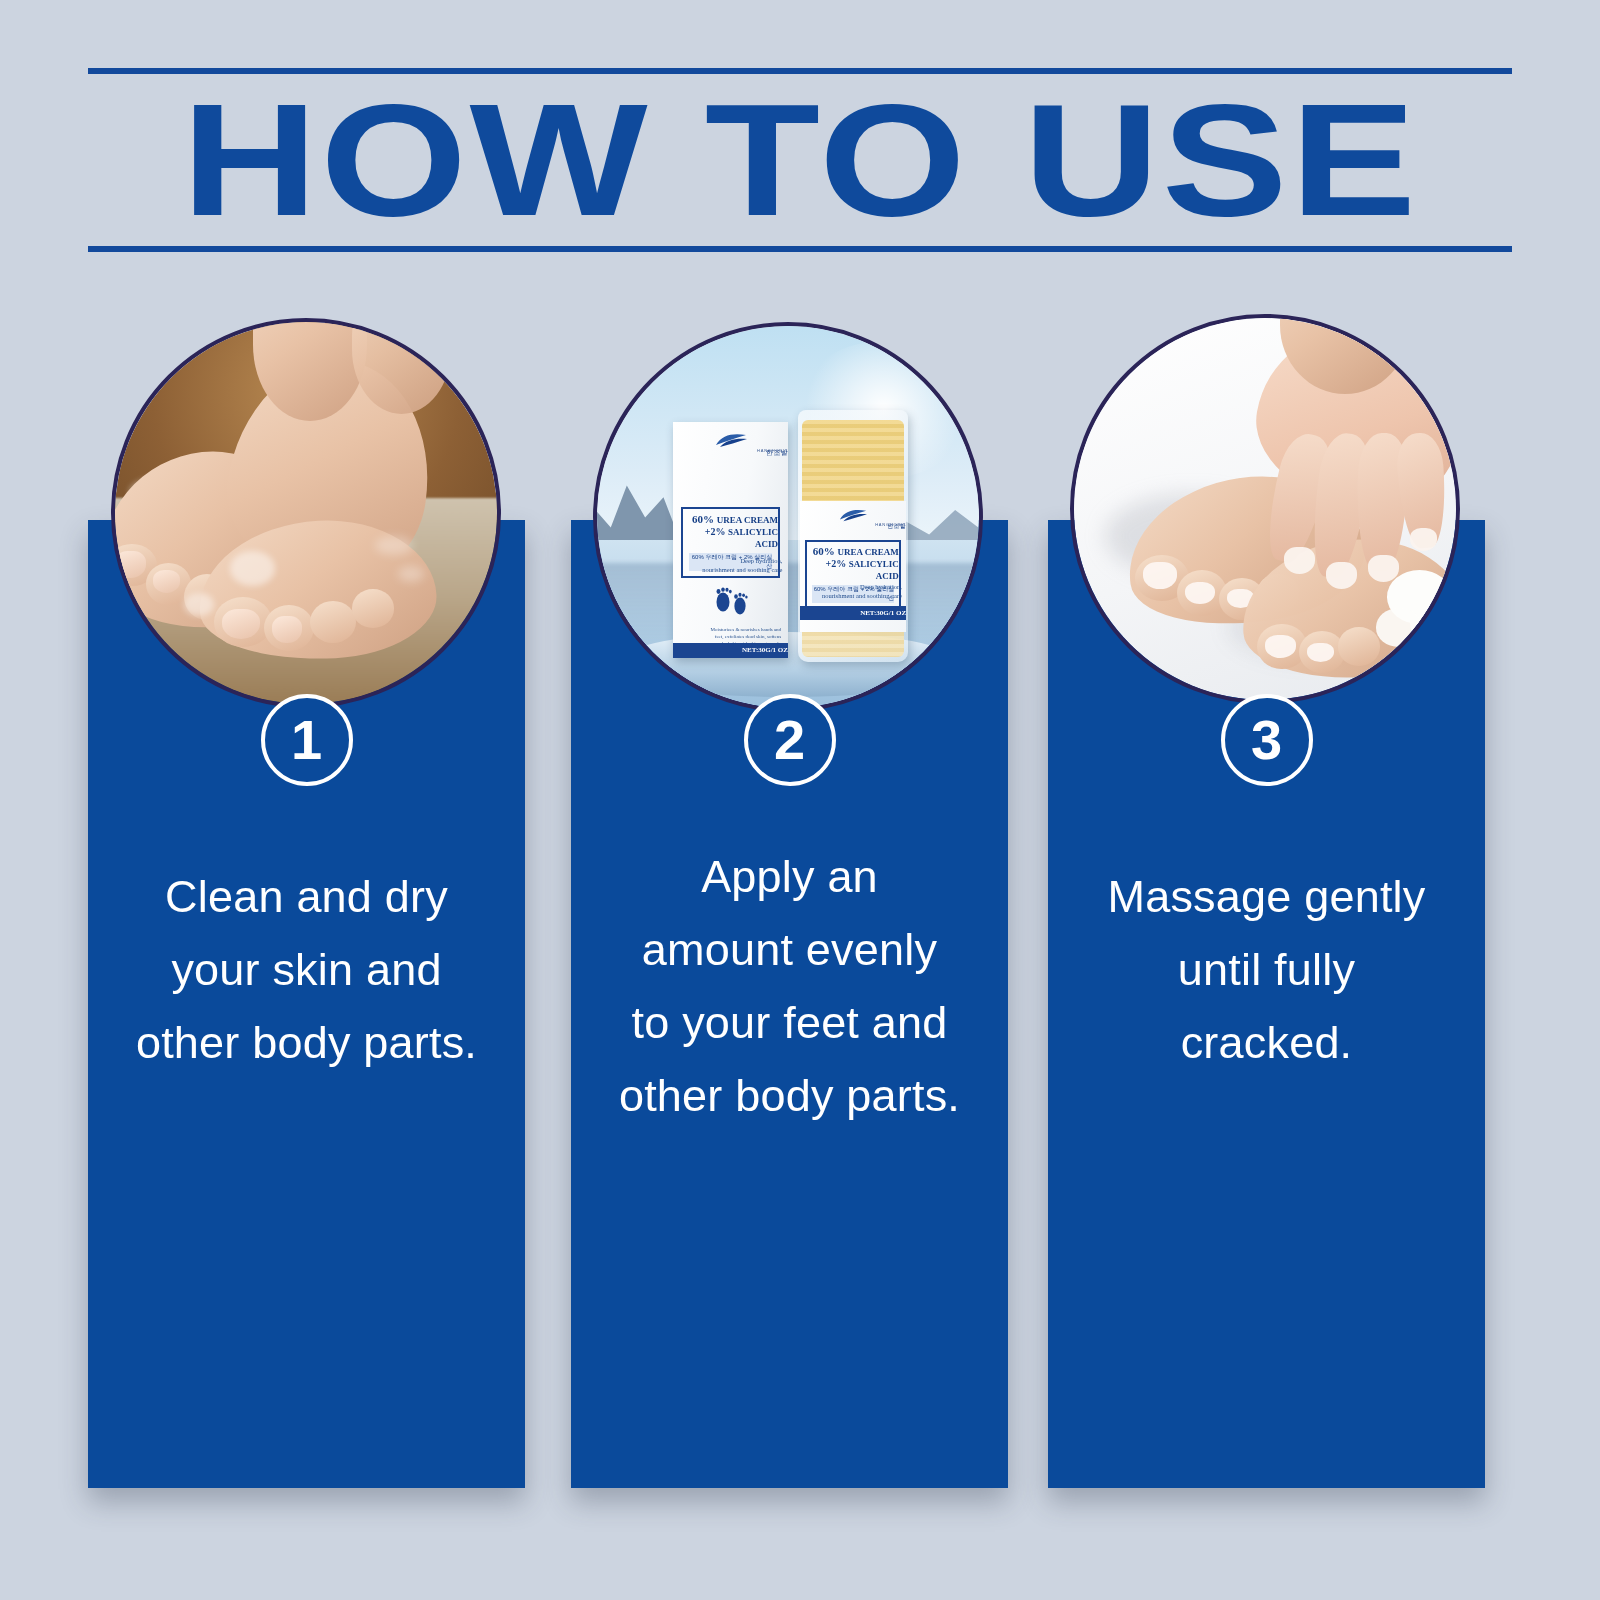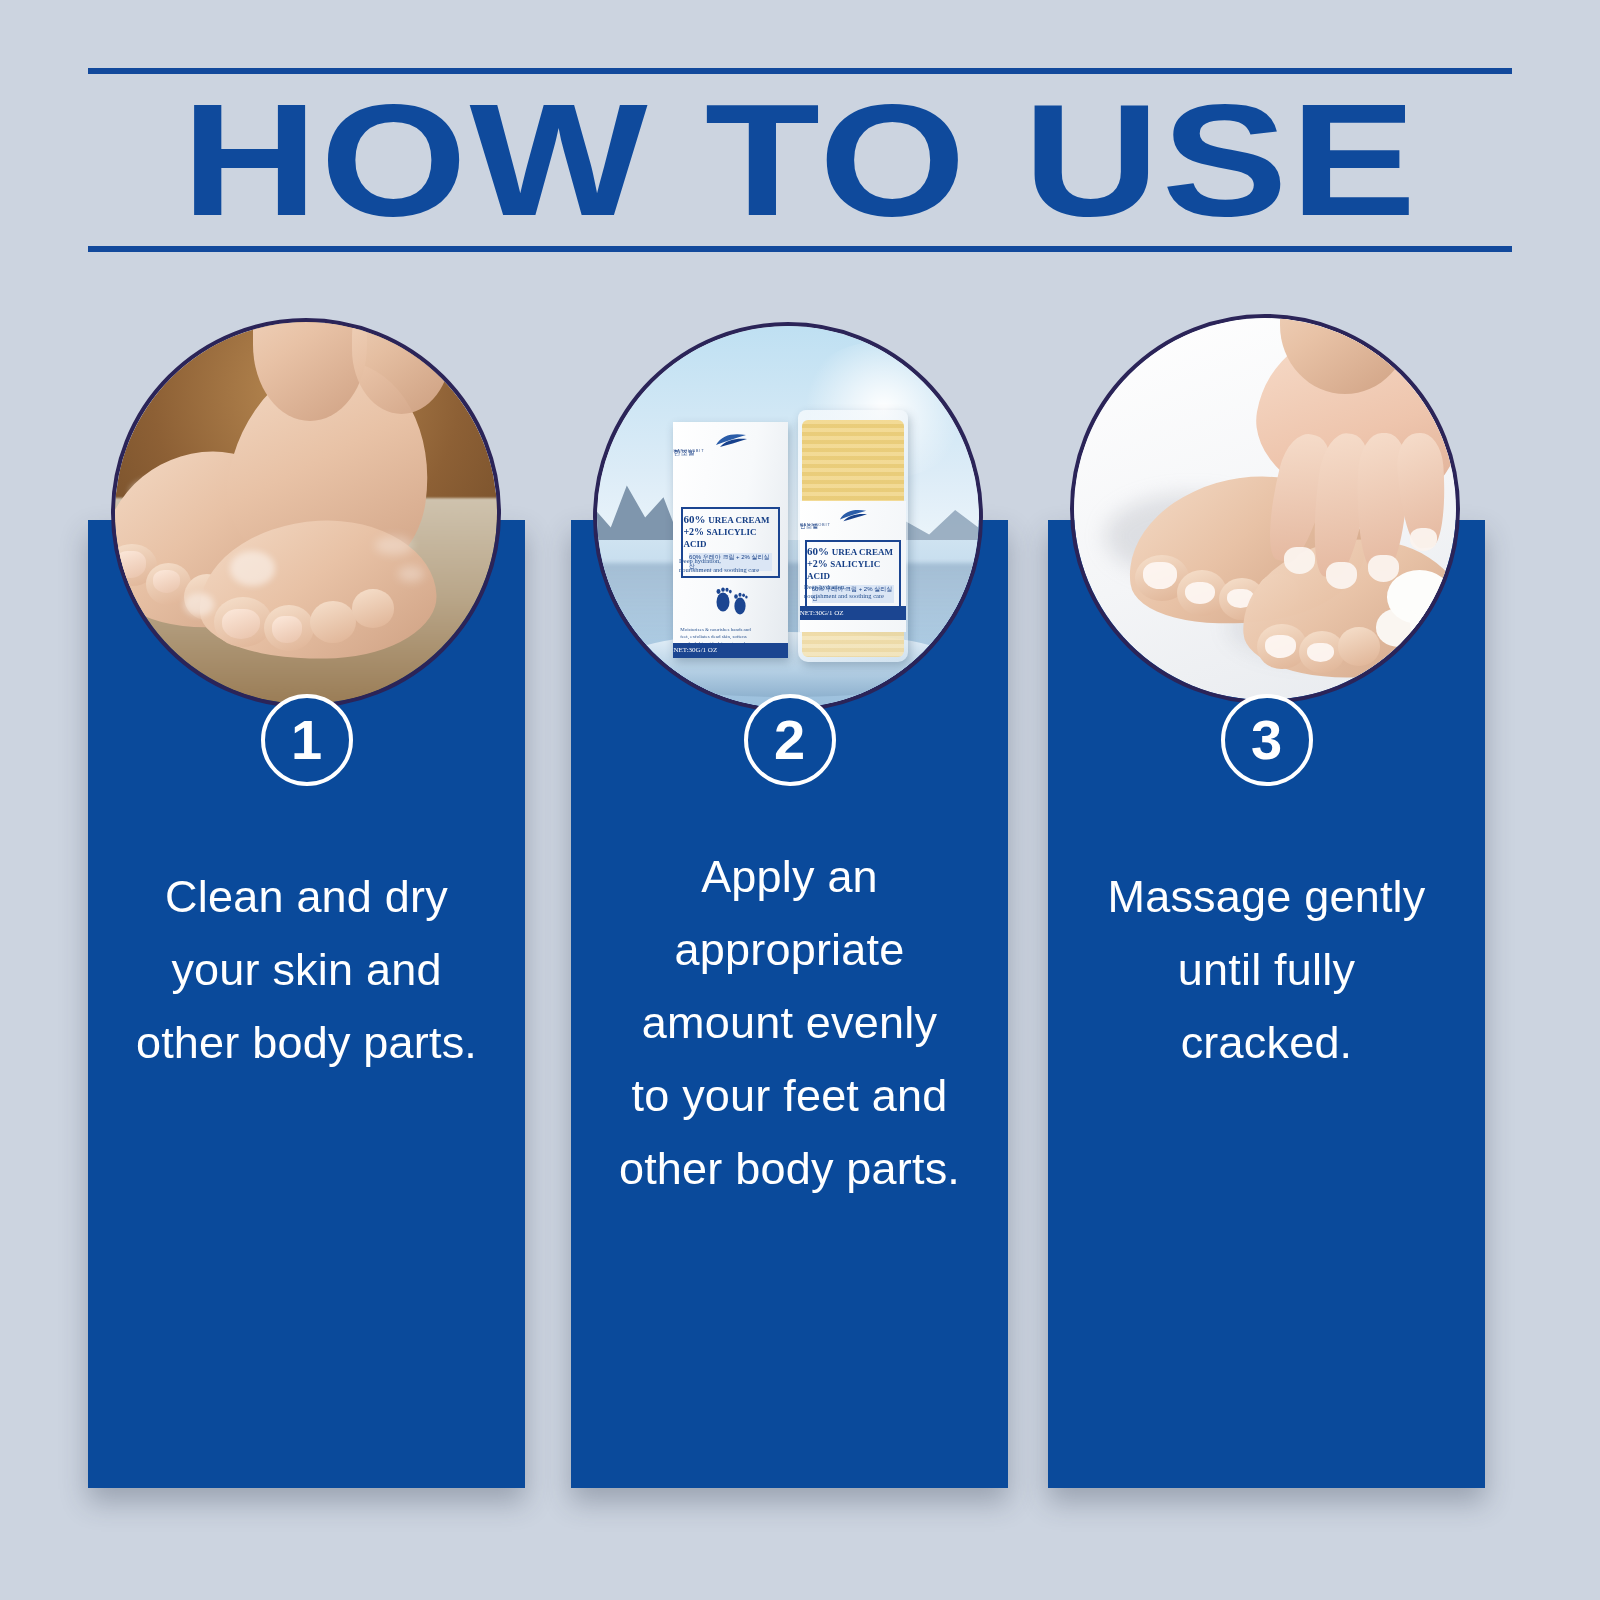--- a/index.html
+++ b/index.html
@@ -113,24 +113,24 @@
   .stick-gel{position:absolute;left:4%;right:4%;top:4%;height:40%;
     border-radius:6px;
     background:repeating-linear-gradient(180deg,#f3d88d 0 4px,#e9c96f 4px 8px);
     opacity:.92;}
   .stick-gel-low{position:absolute;left:4%;right:4%;bottom:2%;height:18%;
     background:repeating-linear-gradient(180deg,#f6e4b4 0 4px,#efd79a 4px 8px);
     opacity:.85;border-radius:0 0 6px 6px;}
   .stick-label{position:absolute;left:2%;right:2%;top:36%;height:52%;
     background:linear-gradient(100deg,#ffffff,#f2f5f8);}
 
-  .lbl{position:absolute;left:0;right:0;text-align:left;color:#163f86;}
+  .lbl{position:absolute;left:0;right:0;text-align:right;color:#163f86;}
   .lbl-logo{font-size:7px;letter-spacing:.3px;}
   .lbl-brand{font-size:4px;letter-spacing:.8px;color:#33538f;}
-  .lbl-band{background:#1b4591;color:#fff;font-weight:normal;}
+  .lbl-band{background:#1b4591;color:#fff;font-weight:bold;}
   .lbl-main{font-family:"Liberation Serif",serif;font-weight:bold;}
   .lbl-fine{font-family:"Liberation Serif",serif;}
   .wave{display:block;margin:0 auto;}
   .feeticon{display:block;margin:0 auto;}
 
   
   .p3-bg{position:absolute;inset:0;background:linear-gradient(160deg,#ffffff 0%,#f4f5f7 55%,#e7eaee 100%);}
   .p3-shadow{position:absolute;border-radius:50%;background:rgba(150,155,165,.26);filter:blur(10px);}
   .hand{position:absolute;border-radius:45% 55% 40% 60%/55% 45% 55% 45%;
     background:linear-gradient(150deg,#f7ddcb 0%,#eec5ad 55%,#dcab91 100%);}
@@ -300,21 +300,20 @@
             <div class="lbl lbl-band lbl-fine" style="position:absolute;left:0;right:0;top:80%;font-size:7px;line-height:14px;">NET:30G/1 OZ</div>
           </div>
         </div>
       </div>
     </div>
 
     <div class="badge">2</div>
 
     <div class="caption">
       <div>Apply an</div>
-      <div>appropriate</div>
       <div>amount evenly</div>
       <div>to your feet and</div>
       <div>other body parts.</div>
     </div>
   </div>
 
   <div class="panel" id="panel-3">
 
     <div class="photo">
       <div class="ph-inner">

